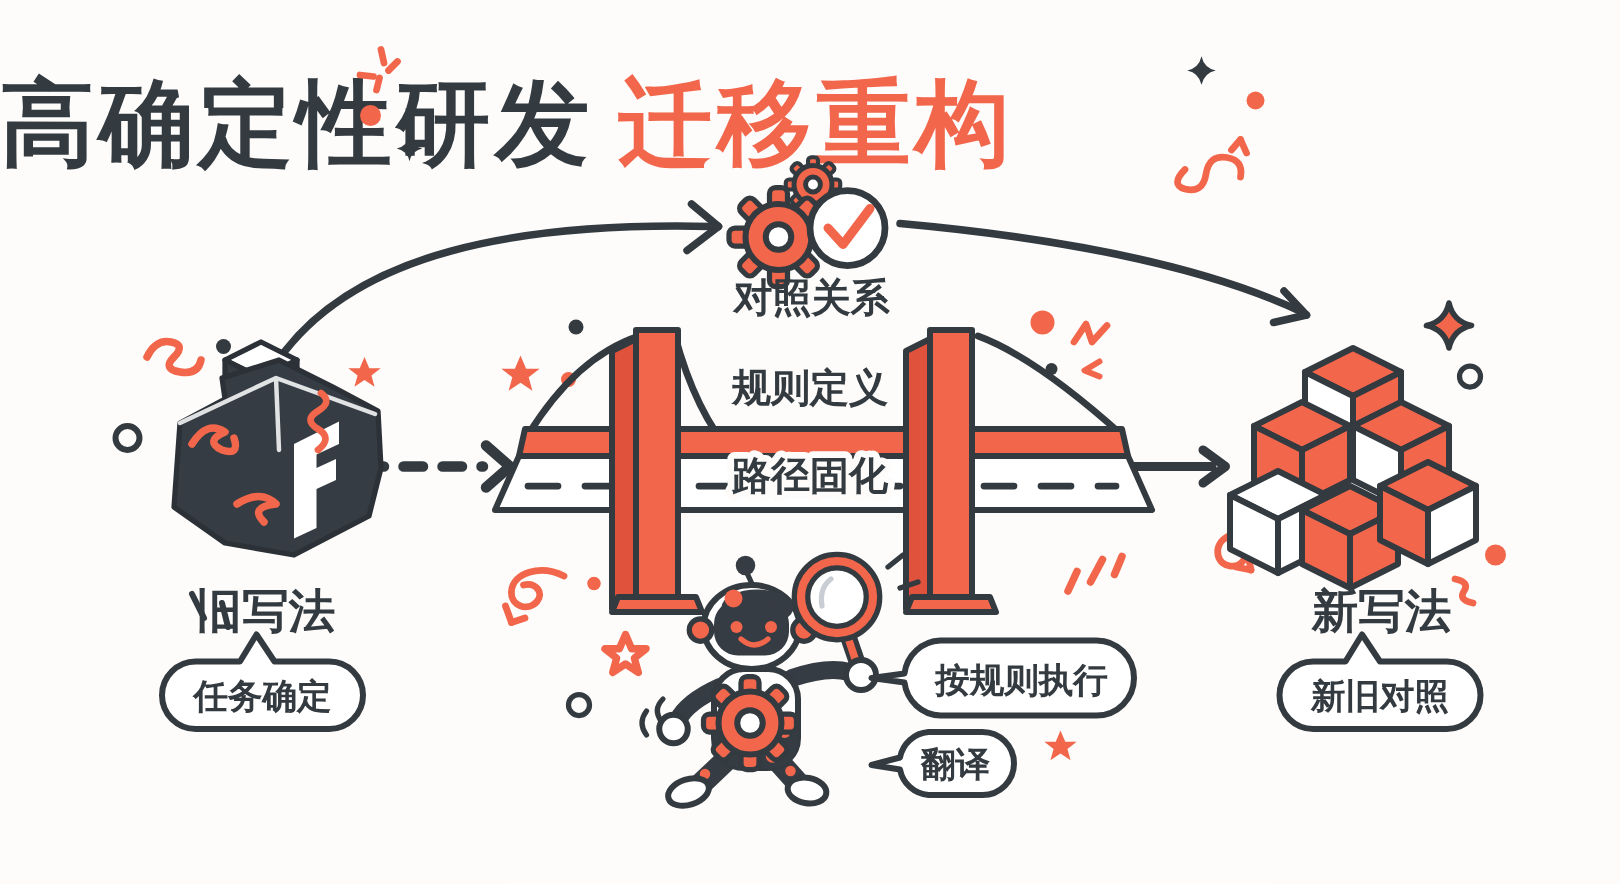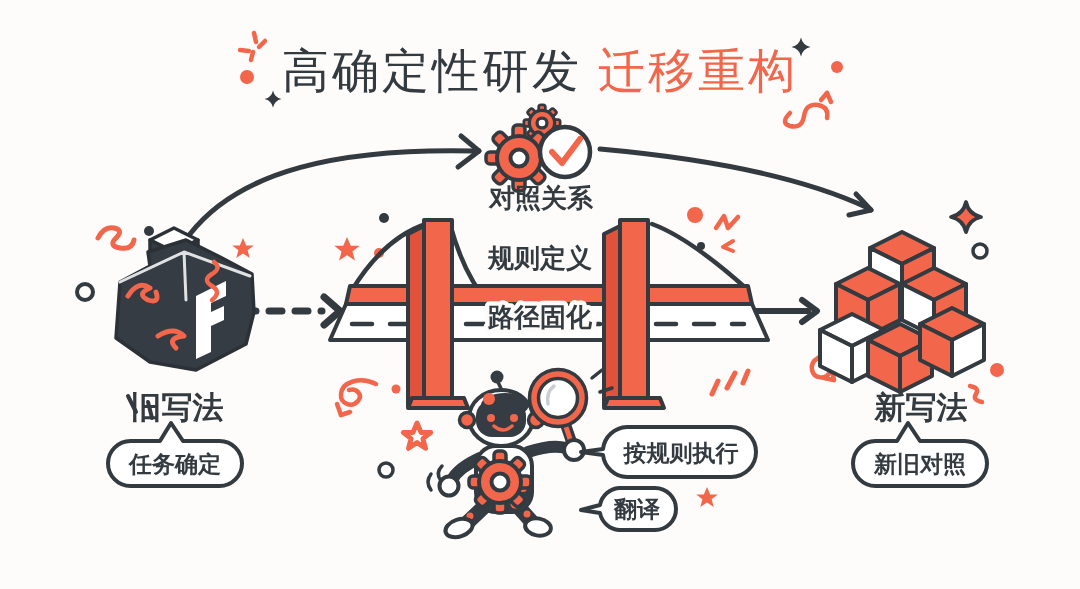--- a/index.html
+++ b/index.html
@@ -1,19 +1,19 @@
 <!DOCTYPE html>
 <html><head>
 <meta charset="utf-8">
 <style>
   html,body{margin:0;padding:0;background:#ffffff;}
   .stage{position:relative;width:1080px;height:589px;background:#FDFCFA;overflow:hidden;
          font-family:"Liberation Sans",sans-serif;}
-  .title{position:absolute;top:40px;left:0;width:100%;text-align:center;
-         font-size:47px;font-weight:400;letter-spacing:3px;color:#333A40;white-space:nowrap;}
+  .title{position:absolute;top:40px;left:0;width:100%;
+         font-size:63px;font-weight:700;letter-spacing:3px;color:#333A40;white-space:nowrap;}
   .title .accent{color:#F2664B;margin-left:16px;}
   svg.art{position:absolute;left:0;top:0;}
   svg.art text{font-family:"Liberation Sans",sans-serif;fill:#333A40;}
   .lbl-node{font-size:31px;font-weight:800;}
   .lbl-mid{font-size:26px;font-weight:800;}
   .lbl-bubble{font-size:23px;font-weight:700;}
   .halo{paint-order:stroke;stroke:#FDFCFA;stroke-width:9px;stroke-linejoin:round;}
 </style>
 </head>
 <body>

